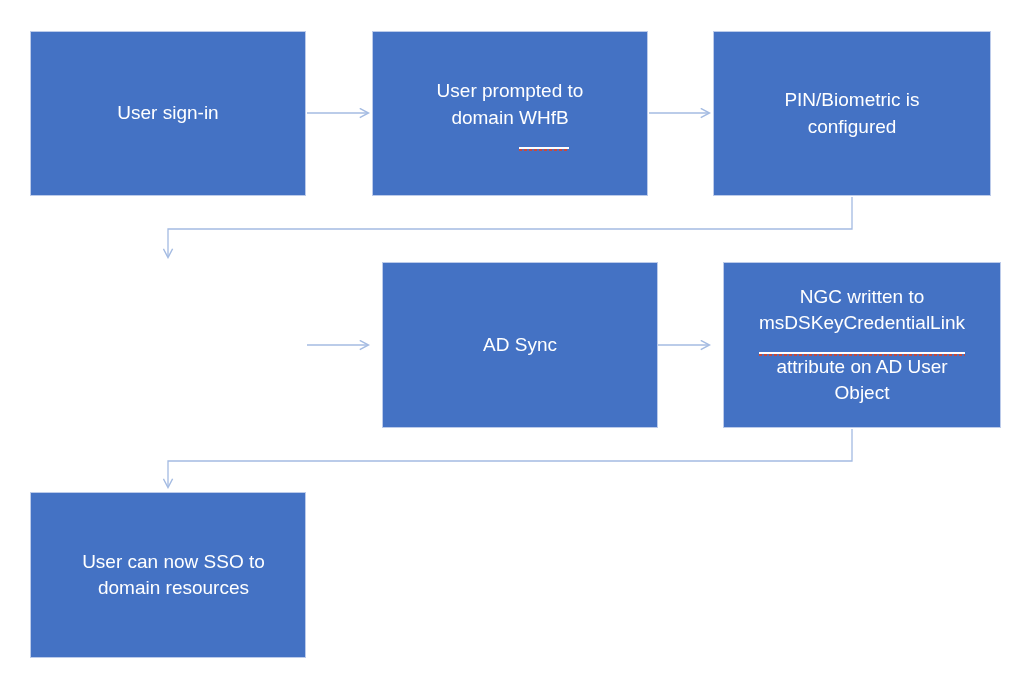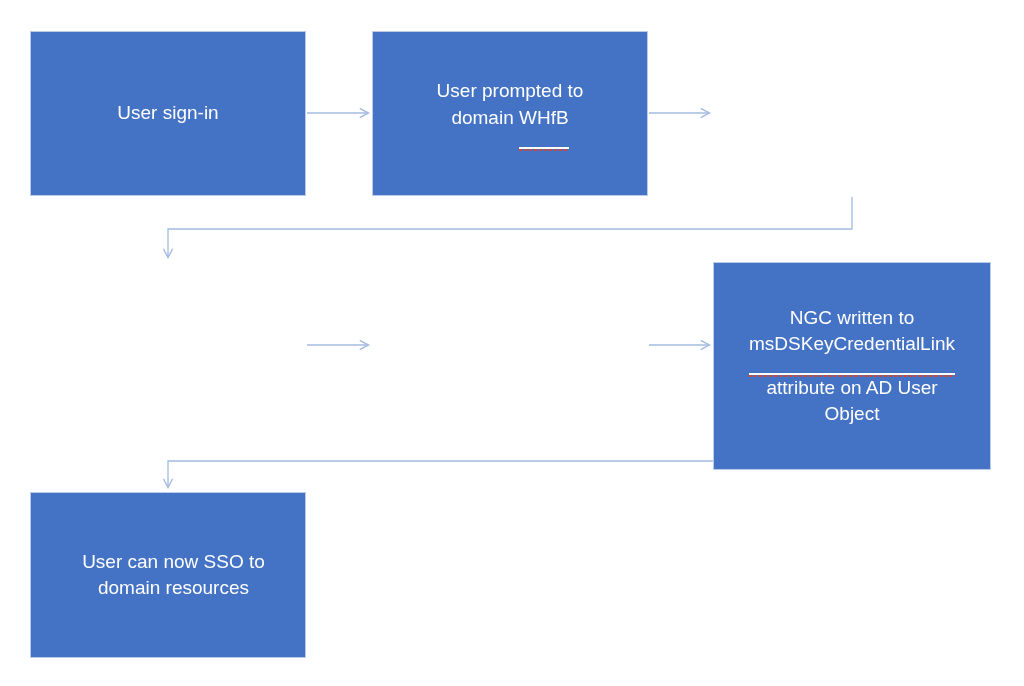--- a/index.html
+++ b/index.html
@@ -41,21 +41,21 @@
     color: var(--box-text);
     display: flex;
     align-items: center;
     justify-content: center;
     text-align: center;
     font-size: 19px;
     line-height: 1.38;
   }
   .node-inner { width: 214px; }
   .r1 { top: 31px;  height: 165px; }
-  .r2 { top: 262px; height: 208px; }
+  .r2 { top: 262px; height: 166px; margin-left: 10px; }
   .r3 { top: 492px; height: 166px; padding-left: 11px; }
   .c1 { left: 30px;  width: 276px; justify-content: center; }
   .c2 { left: 372px; width: 276px; }
   .c3 { left: 713px; width: 278px; }
   .misspelled {
     display: inline-block;
     position: relative;
     border-bottom: 2px solid var(--box-text);
     padding-bottom: 16px;
     text-align: right;
@@ -90,22 +90,28 @@
   </svg>
 
   <div class="node r1 c1">
     <div class="node-inner">User sign-in</div>
   </div>
 
   <div class="node r1 c2">
     <div class="node-inner"><span>User prompted to domain </span><span class="misspelled">WHfB</span></div>
   </div>
 
+  <div class="node r1 c3">
+    <div class="node-inner">PIN/Biometric is configured</div>
+  </div>
 
 
+  <div class="node r2 c2">
+    <div class="node-inner">AD Sync</div>
+  </div>
 
   <div class="node r2 c3">
     <div class="node-inner"><span>NGC written to </span><span class="misspelled">msDSKeyCredentialLink</span><span> attribute on AD User Object</span></div>
   </div>
 
   <div class="node r3 c1">
     <div class="node-inner">User can now SSO to domain resources</div>
   </div>
 
 </div>

